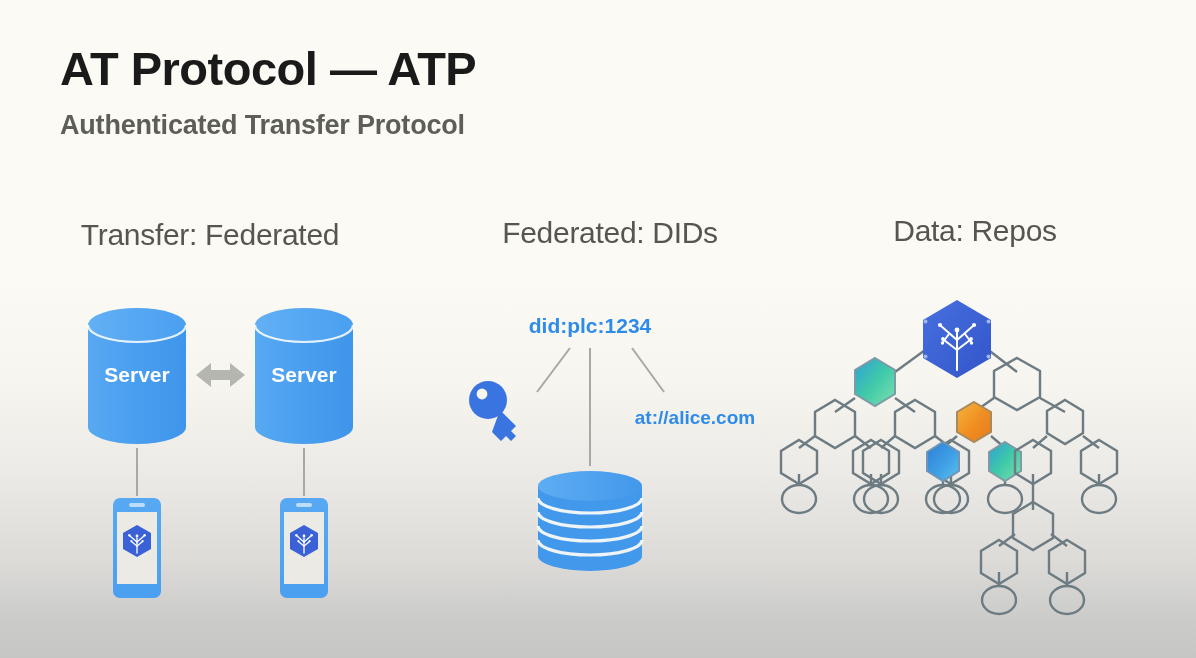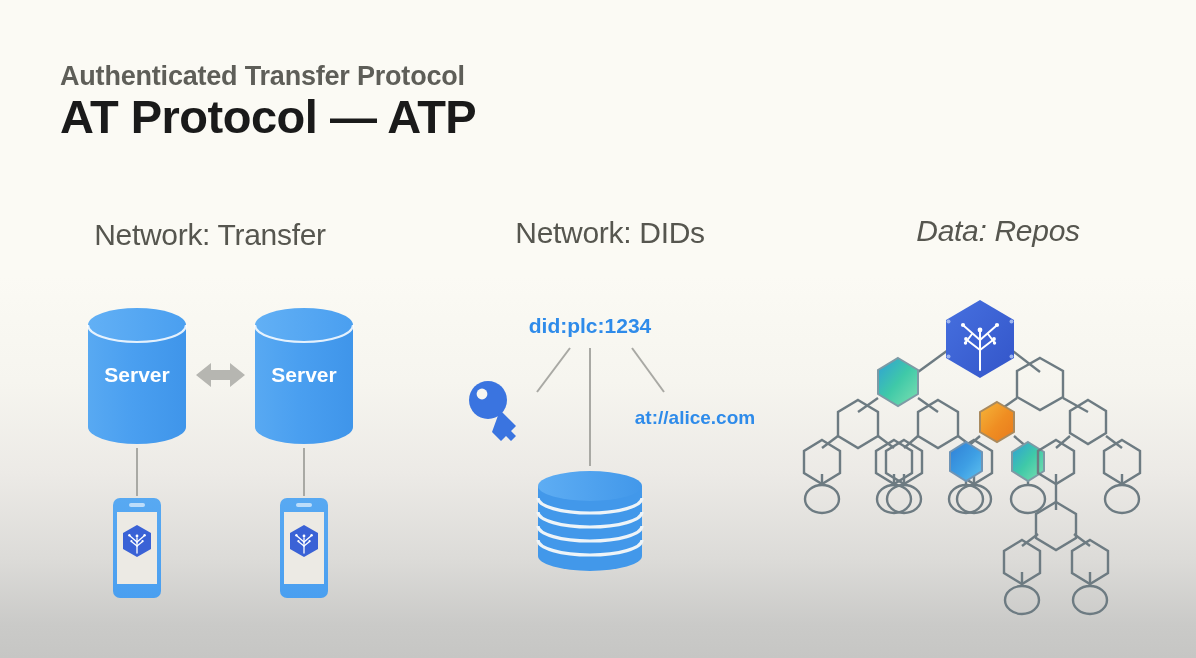--- a/index.html
+++ b/index.html
@@ -21,21 +21,21 @@
   }
   #subtitle {
     font-size:27px; font-weight:bold; color:#5e5e58;
     margin-top:17px; letter-spacing:-0.2px; white-space:nowrap;
   }
 
   
   .col { position:absolute; top:0; height:658px; }
   #col-network  { left:0px;   width:420px; }
   #col-identity { left:420px; width:380px; }
-  #col-data     { left:800px; width:396px;font-style:italic; }
+  #col-data     { left:777px; width:396px; }
 
   .col-heading {
     position:absolute; top:216px; width:100%; text-align:center;
     font-size:30px; color:#56564f; letter-spacing:-0.3px; white-space:nowrap;
   }
   #col-network  .col-heading { top:218px; }
   #col-identity .col-heading { top:216px; }
   #col-data     .col-heading { top:214px; }
 
   .stage { position:absolute; left:0; top:0; width:100%; height:518px; }
@@ -54,26 +54,26 @@
     font-size:19px; font-weight:bold; text-anchor:middle;
   }
   .leader { stroke:#a9a9a4; stroke-width:2; fill:none; }
   .hexline { stroke:#6d7b82; stroke-width:2.4; fill:none; }
   .hexnode { stroke:#6d7b82; stroke-width:2.4; fill:none; }
 </style>
 </head>
 <body>
 
 <div id="header">
+  <div id="title">AT Protocol — ATP</div>
   <div id="subtitle">Authenticated Transfer Protocol</div>
-  <div id="title">AT Protocol — ATP</div>
 </div>
 
 <div class="col" id="col-network">
-  <div class="col-heading">Network: Transfer</div>
+  <div class="col-heading">Transfer: Federated</div>
 
   <div class="stage">
     <svg width="420" height="658" viewBox="0 0 420 658">
       <defs>
         <linearGradient id="cylBody" x1="0" y1="0" x2="1" y2="0">
           <stop offset="0%" stop-color="#58a9f2"></stop>
           <stop offset="45%" stop-color="#4a9ff0"></stop>
           <stop offset="100%" stop-color="#3f95ea"></stop>
         </linearGradient>
         <linearGradient id="cylTop" x1="0" y1="0" x2="1" y2="0">
@@ -152,21 +152,21 @@
             <circle cx="298.4" cy="541.2" r="1.1"></circle>
             <circle cx="309.6" cy="541.2" r="1.1"></circle>
           </g>
         </g>
       </g>
     </svg>
   </div>
 </div>
 
 <div class="col" id="col-identity">
-  <div class="col-heading">Network: DIDs</div>
+  <div class="col-heading">Federated: DIDs</div>
 
   <div class="stage">
     <svg width="380" height="658" viewBox="0 0 380 658">
       <defs>
         <linearGradient id="diskTop" x1="0" y1="0" x2="1" y2="0">
           <stop offset="0%" stop-color="#5eadf3"></stop>
           <stop offset="100%" stop-color="#4298ea"></stop>
         </linearGradient>
       </defs>
 

